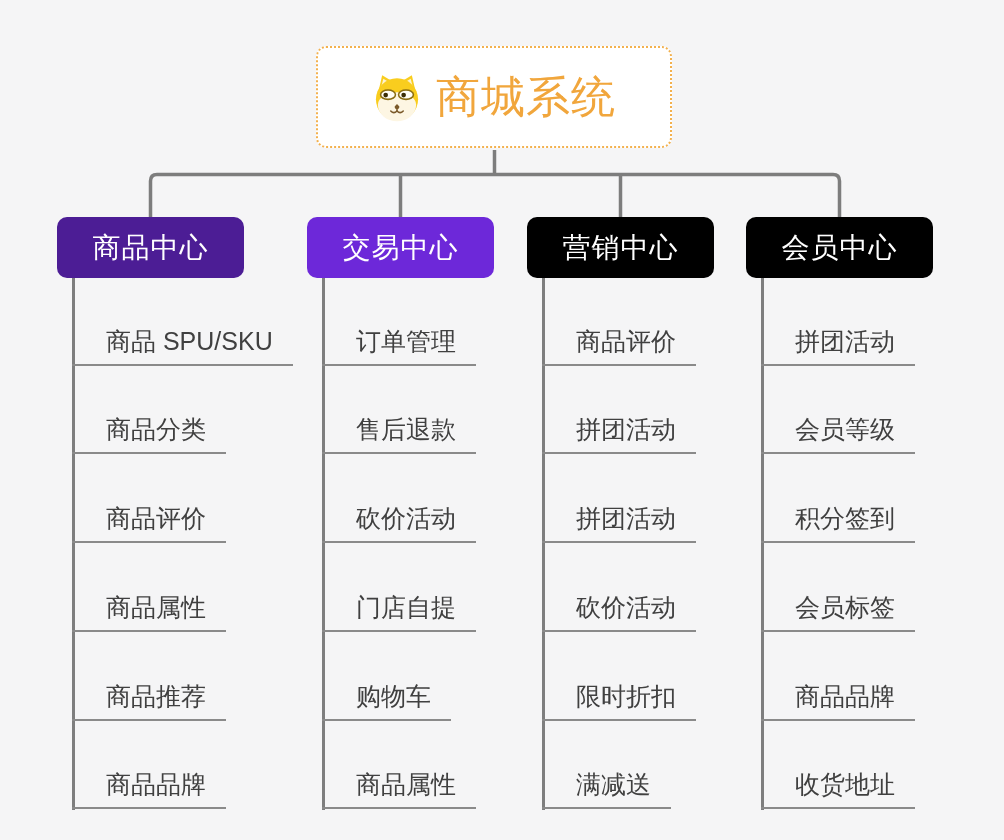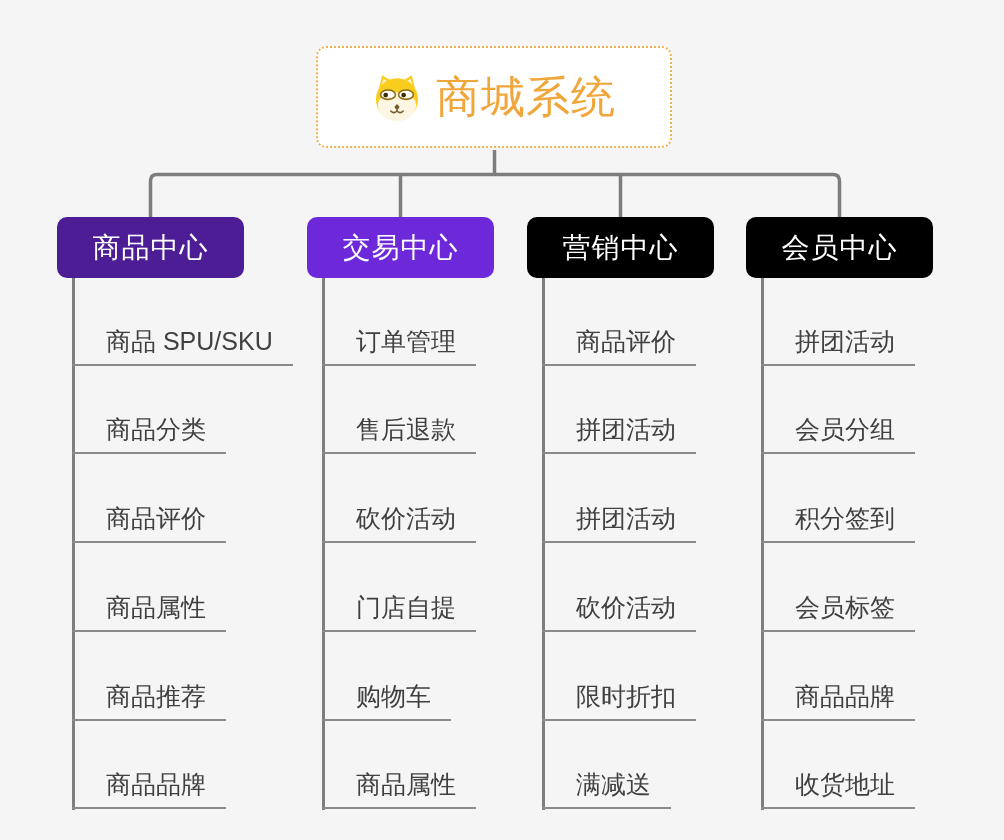--- a/index.html
+++ b/index.html
@@ -123,20 +123,20 @@
     <div class="leaf r2">拼团活动</div>
     <div class="leaf r3">砍价活动</div>
     <div class="leaf r4">限时折扣</div>
     <div class="leaf r5">满减送</div>
   </div>
 
   <div class="branch" style="left:746px">
     <div class="branch-head" style="background: #000000;">会员中心</div>
     <div class="trunk"></div>
     <div class="leaf r0">拼团活动</div>
-    <div class="leaf r1">会员分组</div>
+    <div class="leaf r1">会员等级</div>
     <div class="leaf r2">积分签到</div>
     <div class="leaf r3">会员标签</div>
     <div class="leaf r4">商品品牌</div>
     <div class="leaf r5">收货地址</div>
   </div>
 
 </div>
 
 </body></html>

